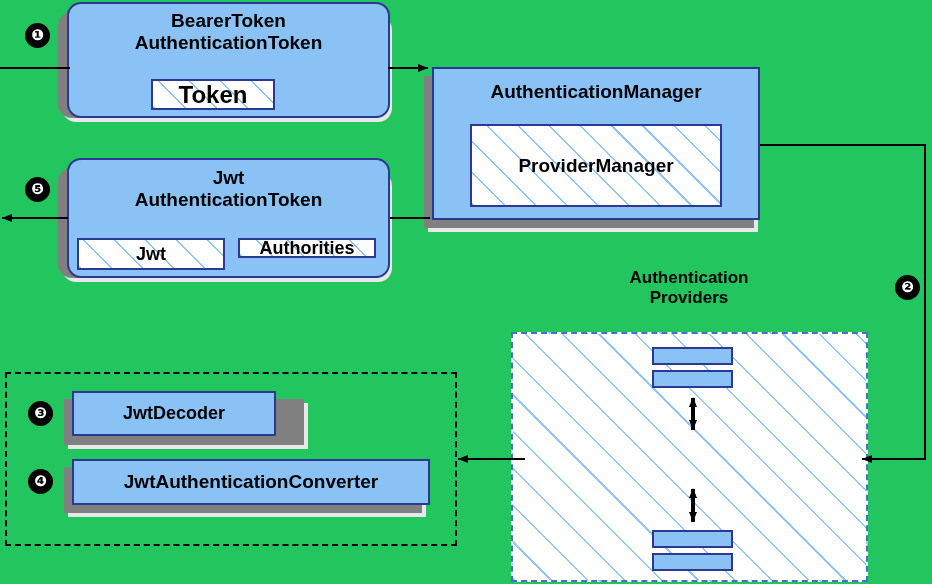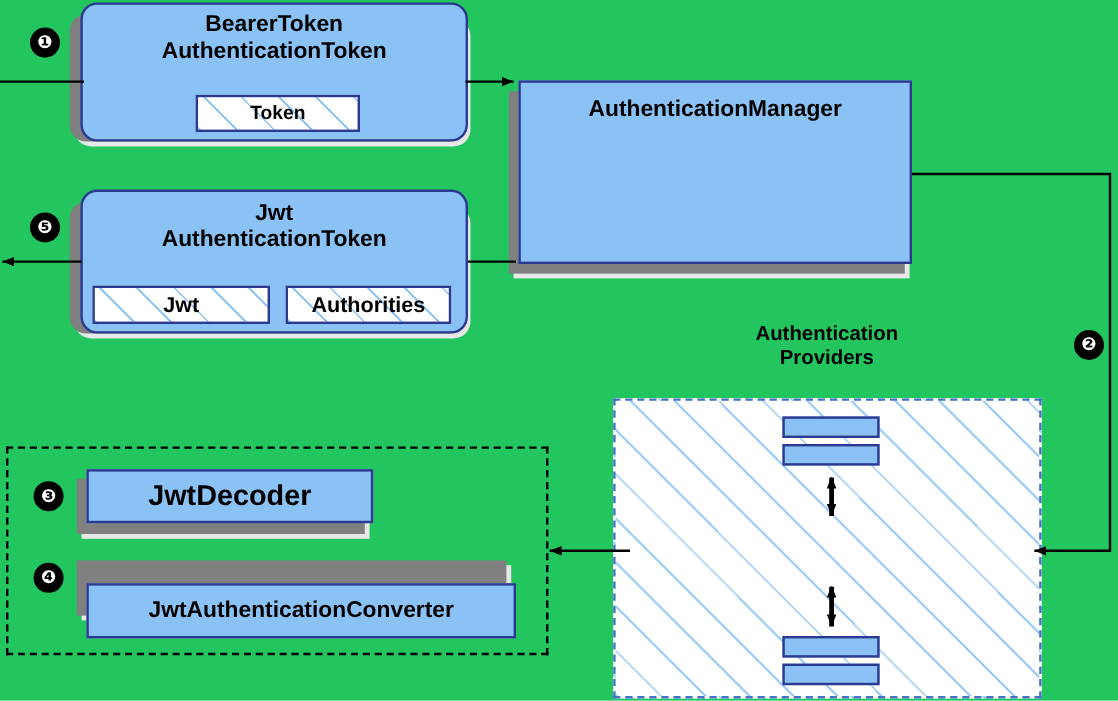--- a/index.html
+++ b/index.html
@@ -167,44 +167,47 @@
       <line x1="693" y1="489" x2="693" y2="522" stroke="#000000" stroke-width="4" marker-end="url(#arrowEnd)" marker-start="url(#arrowStart)"></line>
     </g>
   </svg>
 
   <div class="shadow light rounded" style="left:62px; top:16px; width:330px; height:106px; border-radius:14px;"></div>
   <div class="shadow dark rounded" style="left:58px; top:12px; width:330px; height:106px; border-radius:14px;"></div>
   <div class="node rounded" style="left:67px; top:2px; width:323px; height:116px; flex-direction:column; justify-content:flex-start; padding-top:6px; font-size:19px;">
     <span class="node-label">BearerToken</span>
     <span class="node-label">AuthenticationToken</span>
   </div>
-  <div class="hatch" style="left:151px; top:79px; width:137px; height:31px; font-size:16px;margin-left:12px;">
+  <div class="hatch" style="left:151px; top:79px; width:124px; height:31px; font-size:24px;">
     <span>Token</span>
   </div>
   <div class="badge" style="left:25px; top:23px;">❶</div>
 
   <div class="shadow light rounded" style="left:62px; top:172px; width:330px; height:110px; border-radius:14px;"></div>
   <div class="shadow dark rounded" style="left:58px; top:168px; width:330px; height:110px; border-radius:14px;"></div>
   <div class="node rounded" style="left:67px; top:158px; width:323px; height:120px; flex-direction:column; justify-content:flex-start; padding-top:7px; font-size:19px;">
     <span class="node-label">Jwt</span>
     <span class="node-label">AuthenticationToken</span>
   </div>
   <div class="hatch" style="left:77px; top:238px; width:148px; height:32px; font-size:18px;">
     <span>Jwt</span>
   </div>
-  <div class="hatch" style="left:238px; top:238px; width:138px; height:32px; font-size:18px;">
+  <div class="hatch" style="left:238px; top:238px; width:138px; height:20px; font-size:18px;">
     <span>Authorities</span>
   </div>
   <div class="badge" style="left:25px; top:177px;">❺</div>
 
   <div class="shadow light" style="left:428px; top:80px; width:330px; height:152px;"></div>
   <div class="shadow dark" style="left:424px; top:76px; width:330px; height:152px;"></div>
   <div class="node" style="left:432px; top:67px; width:328px; height:153px; flex-direction:column; justify-content:flex-start; padding-top:12px; font-size:19px;">
     <span class="node-label">AuthenticationManager</span>
   </div>
+  <div class="hatch" style="left:470px; top:124px; width:252px; height:83px; font-size:19px;">
+    <span>ProviderManager</span>
+  </div>
 
   <div class="caption" style="left:561px; top:268px; width:256px;">
     <span>Authentication</span><br>
     <span>Providers</span>
   </div>
 
   <div class="group-dashed-blue" style="left:511px; top:332px; width:357px; height:250px;"></div>
 
   <div style="position:absolute; left:652px; top:347px; width:81px; height:18px; background:#8ac2f5; border:2px solid #2b3990; box-sizing:border-box; z-index:6;"></div>
   <div style="position:absolute; left:652px; top:370px; width:81px; height:18px; background:#8ac2f5; border:2px solid #2b3990; box-sizing:border-box; z-index:6;"></div>
@@ -214,25 +217,25 @@
 
   <div class="shadow light" style="left:524px; top:448px; width:330px; height:46px;"></div>
   <div class="shadow dark" style="left:520px; top:444px; width:330px; height:46px;"></div>
 
   <div class="badge" style="left:895px; top:275px;">❷</div>
 
   <div class="group-dashed-black" style="left:5px; top:372px; width:452px; height:174px;"></div>
 
   <div class="shadow light" style="left:68px; top:403px; width:240px; height:46px;"></div>
   <div class="shadow dark" style="left:64px; top:399px; width:240px; height:46px;"></div>
-  <div class="node" style="left:72px; top:391px; width:239px; height:45px; font-size:24px;">
+  <div class="node" style="left:72px; top:391px; width:204px; height:45px; font-size:18px;">
     <span>JwtDecoder</span>
   </div>
   <div class="badge" style="left:28px; top:401px;">❸</div>
 
   <div class="shadow light" style="left:68px; top:471px; width:358px; height:46px;"></div>
   <div class="shadow dark" style="left:64px; top:467px; width:358px; height:46px;"></div>
-  <div class="node" style="left:72px; top:486px; width:358px; height:46px; font-size:19px;justify-content:center;">
+  <div class="node" style="left:72px; top:459px; width:358px; height:46px; font-size:19px;justify-content:center;">
     <span>JwtAuthenticationConverter</span>
   </div>
   <div class="badge" style="left:28px; top:469px;">❹</div>
 
 </div>
 
 </body></html>

